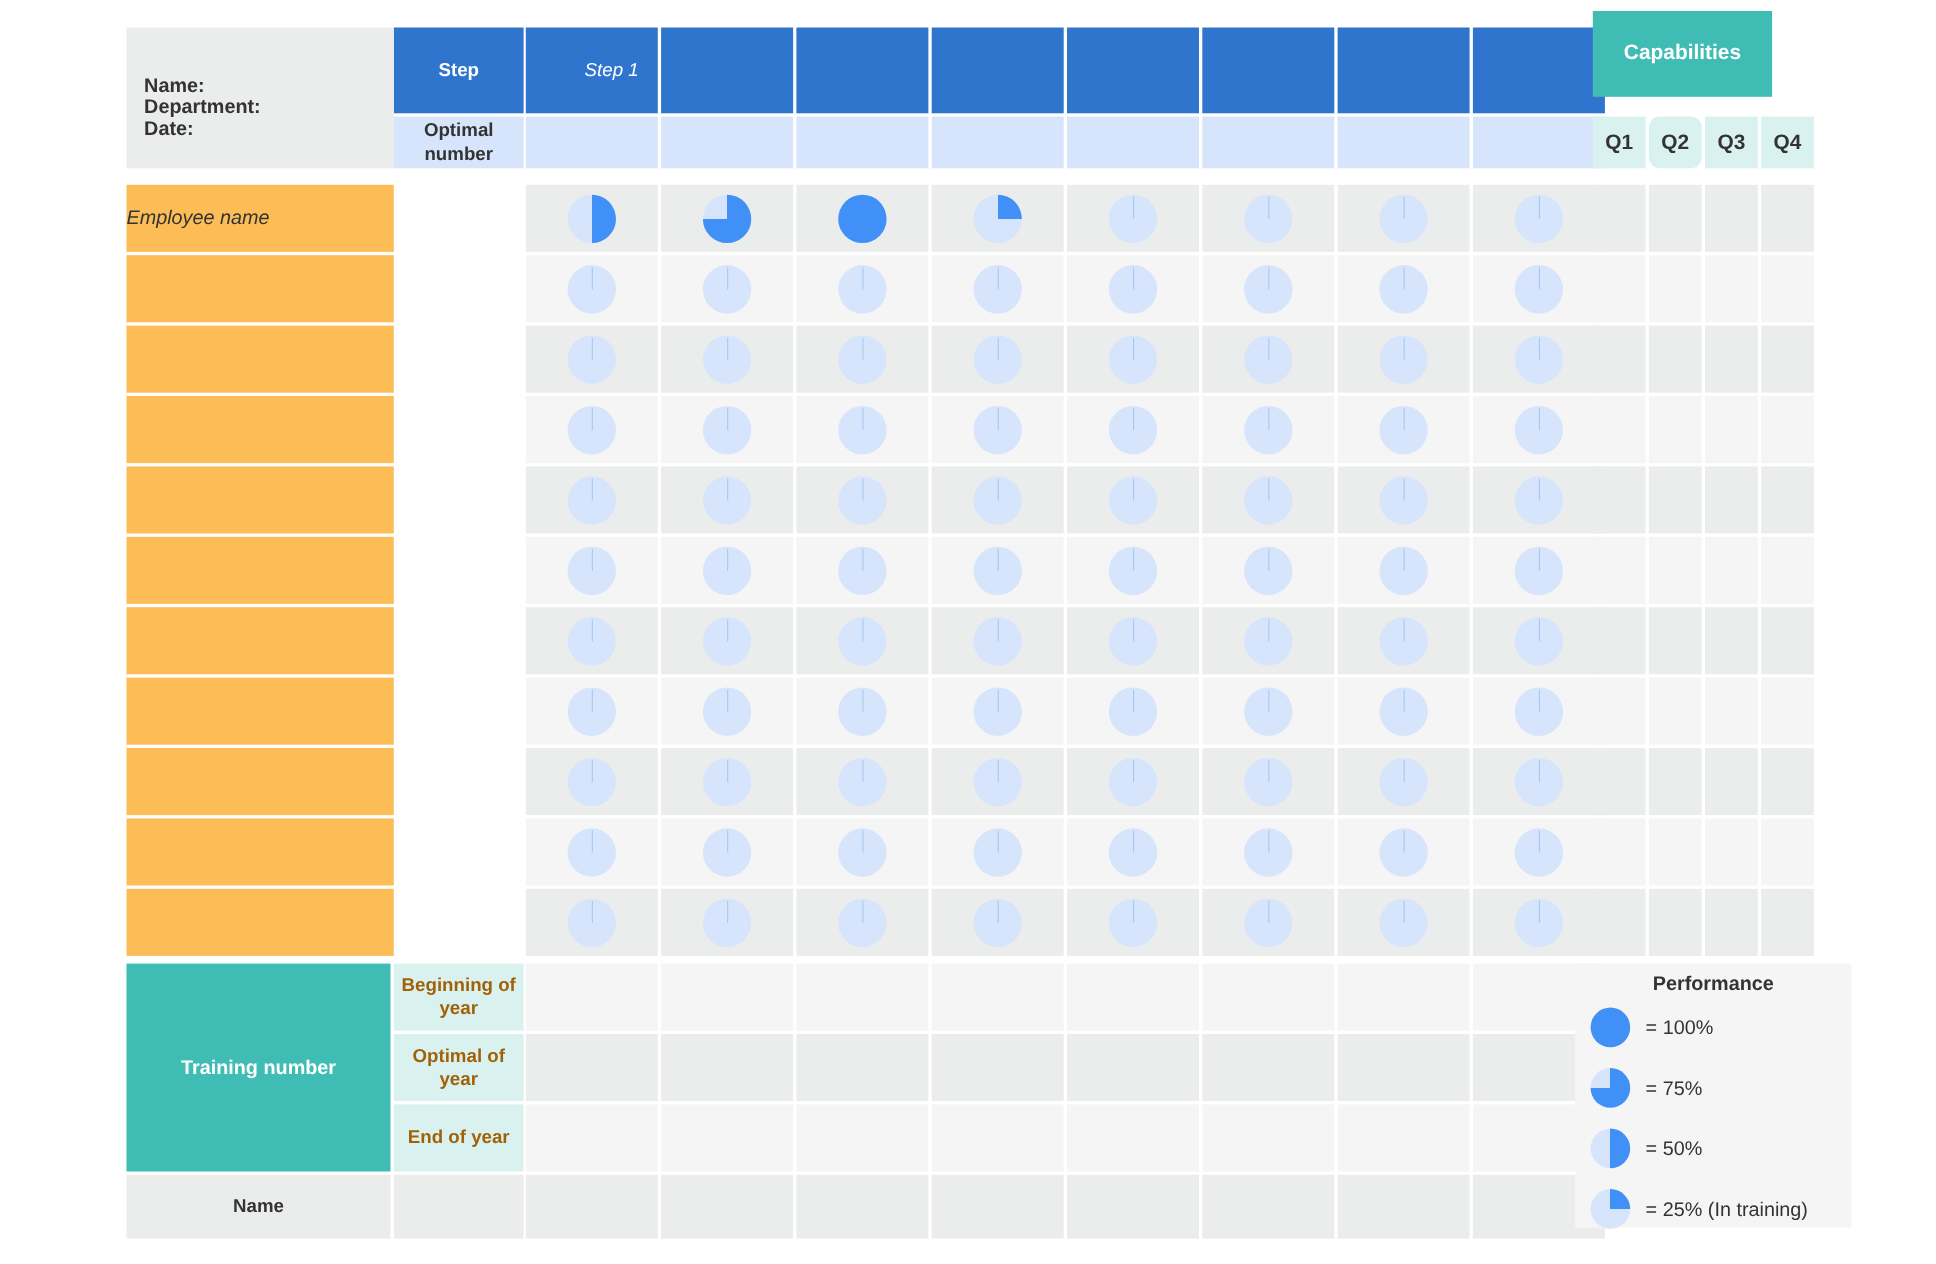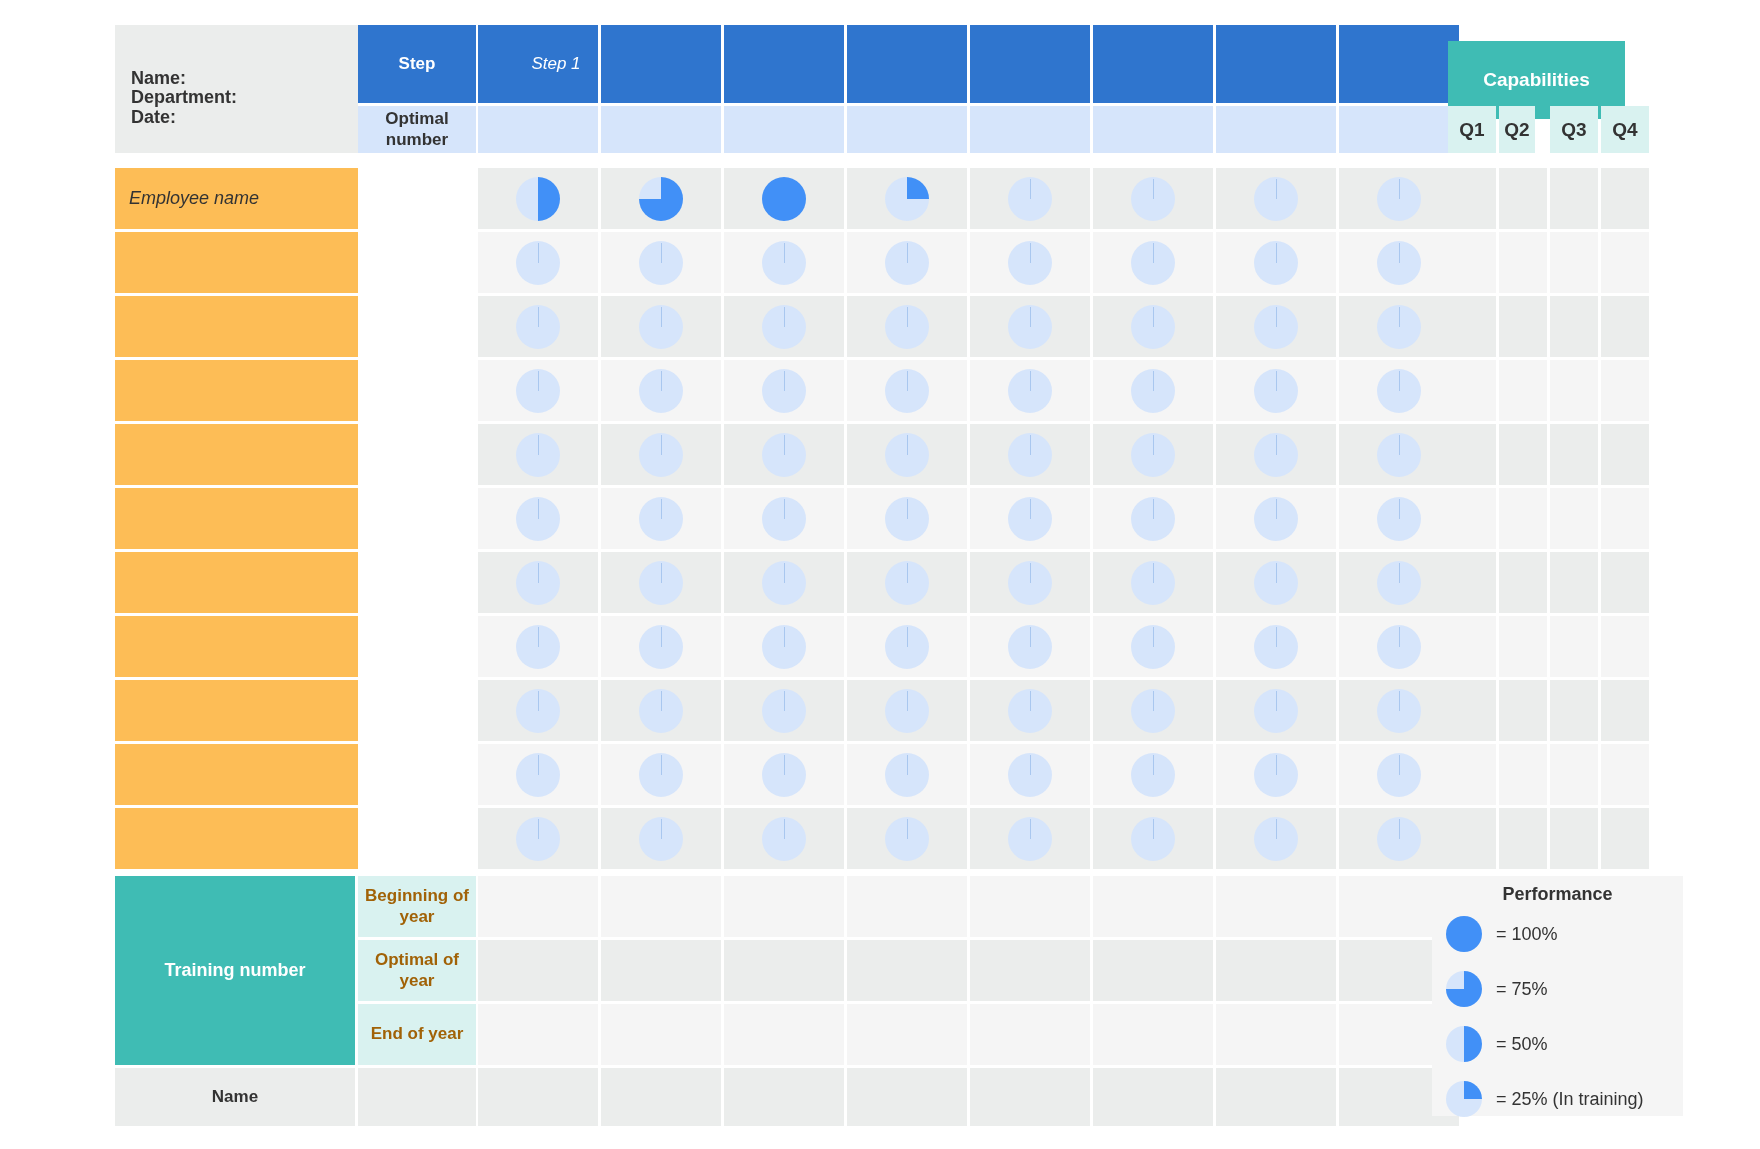--- a/index.html
+++ b/index.html
@@ -62,21 +62,20 @@
   }
   .c-q {                    
     background: #d9f2f0;
     color: #333333;
     font-weight: bold;
     font-size: 19px;
   }
   .c-name {                 
     background: #fdbd56;
     justify-content: flex-start;
-    padding-left: 14px;
     text-align: left;
     font-style: italic;
     font-size: 18px;
     color: #333333;
   }
   .c-teal {                 
     background: #3fbcb4;
     color: #ffffff;
     font-weight: bold;
     font-size: 18px;
@@ -173,23 +172,23 @@
     <div class="cell c-stephead" style="left: 847px; top: 25px; width: 120px; height: 78px;"></div>
     <div class="cell c-optimal blank" style="left: 847px; top: 106px; width: 120px; height: 47px;"></div>
     <div class="cell c-stephead" style="left: 970px; top: 25px; width: 120px; height: 78px;"></div>
     <div class="cell c-optimal blank" style="left: 970px; top: 106px; width: 120px; height: 47px;"></div>
     <div class="cell c-stephead" style="left: 1093px; top: 25px; width: 120px; height: 78px;"></div>
     <div class="cell c-optimal blank" style="left: 1093px; top: 106px; width: 120px; height: 47px;"></div>
     <div class="cell c-stephead" style="left: 1216px; top: 25px; width: 120px; height: 78px;"></div>
     <div class="cell c-optimal blank" style="left: 1216px; top: 106px; width: 120px; height: 47px;"></div>
     <div class="cell c-stephead" style="left: 1339px; top: 25px; width: 120px; height: 78px;"></div>
     <div class="cell c-optimal blank" style="left: 1339px; top: 106px; width: 120px; height: 47px;"></div>
-    <div class="cell c-cap" style="left: 1448px; top: 41px; width: 177px; height: 78px;">Capabilities</div>
+    <div class="cell c-cap" style="left: 1448px; top: 10px; width: 163px; height: 78px;">Capabilities</div>
     <div class="cell c-q" style="left: 1448px; top: 106px; width: 48px; height: 47px;">Q1</div>
-    <div class="cell c-q" style="left: 1499px; top: 106px; width: 36px; height: 47px;">Q2</div>
+    <div class="cell c-q" style="left: 1499px; top: 106px; width: 48px; height: 47px; border-radius: 10px;">Q2</div>
     <div class="cell c-q" style="left: 1550px; top: 106px; width: 48px; height: 47px;">Q3</div>
     <div class="cell c-q" style="left: 1601px; top: 106px; width: 48px; height: 47px;">Q4</div>
     <div class="cell c-name" style="left: 115px; top: 168px; width: 243px; height: 61px;">Employee name</div>
     <div class="cell row-a" style="left: 478px; top: 168px; width: 120px; height: 61px;">
       <div class="pie pie-50"></div>
     </div>
     <div class="cell row-a" style="left: 601px; top: 168px; width: 120px; height: 61px;">
       <div class="pie pie-75"></div>
     </div>
     <div class="cell row-a" style="left: 724px; top: 168px; width: 120px; height: 61px;">

